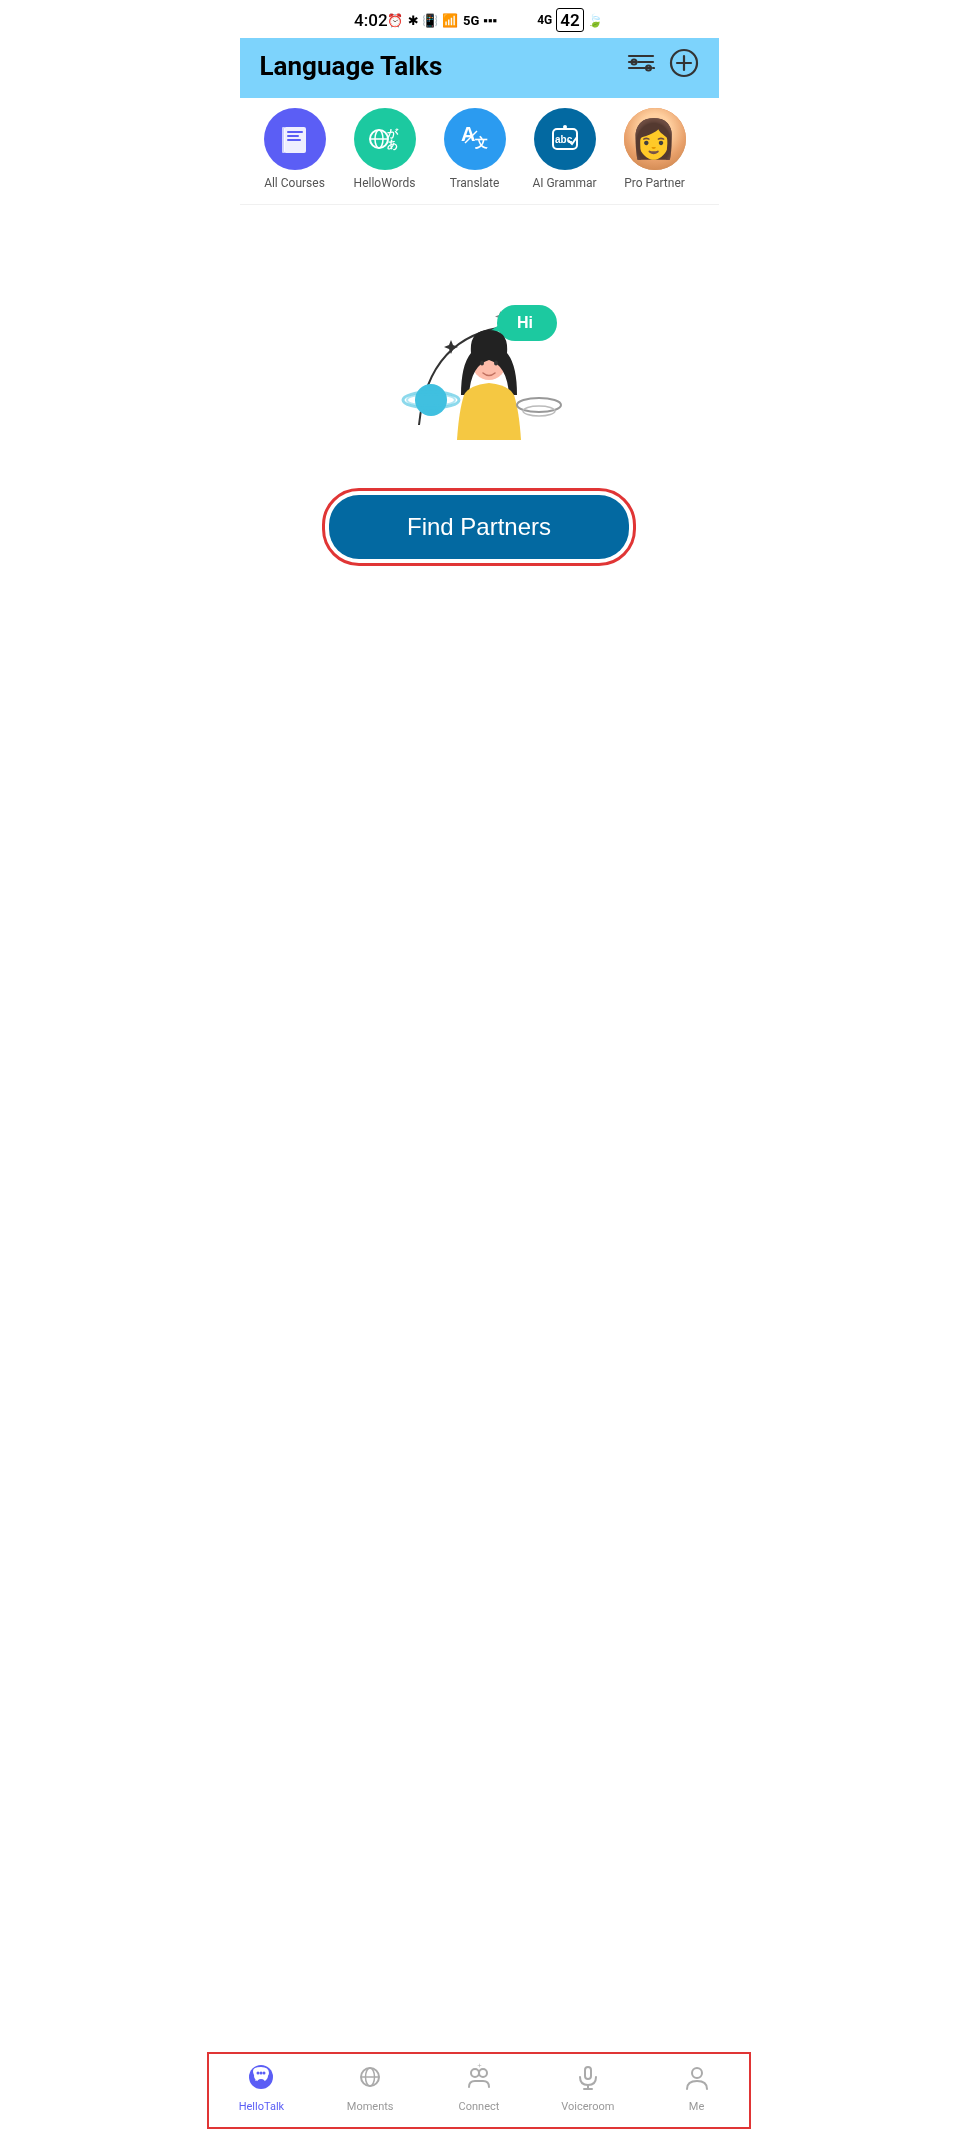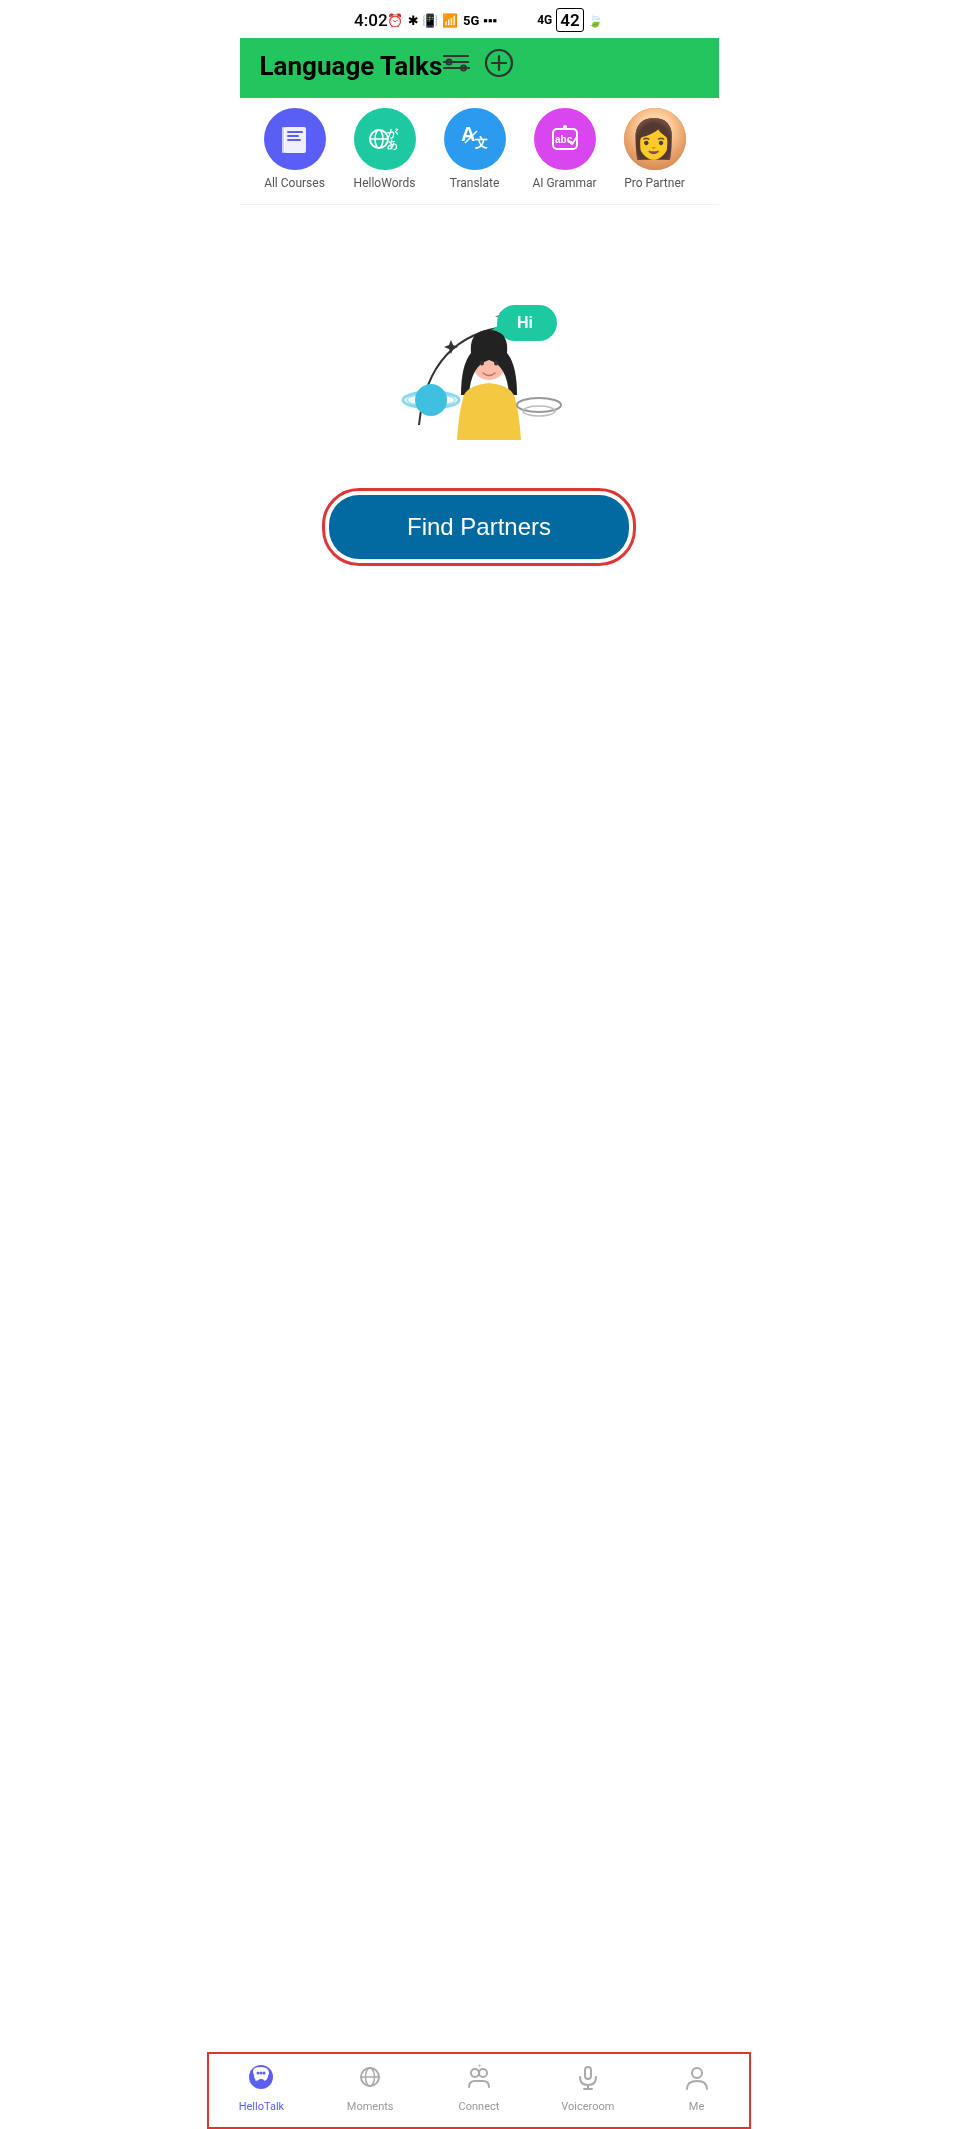--- a/index.html
+++ b/index.html
@@ -39,23 +39,24 @@
       border-radius: 3px;
       padding: 1px 3px;
       font-size: 17px;
       font-weight: 600;
       position: relative;
     }
 
     
     .header {
       display: flex;
+      justify-content: space-between;
       align-items: center;
       padding: 10px 20px 14px;
-      background: #22c55e;
+      background: #7dd3fc;
     }
     .header-title {
       font-size: 26px;
       font-weight: 700;
       color: #000;
     }
     .header-actions {
       display: flex;
       align-items: center;
       gap: 14px;
@@ -90,21 +91,21 @@
       display: flex;
       align-items: center;
       justify-content: center;
       margin-bottom: 6px;
       font-size: 26px;
       color: #fff;
     }
     .icon-all { background: #5B5EF5; }
     .icon-hello { background: #1CC9A0; }
     .icon-translate { background: #2B9BF0; }
-    .icon-grammar { background: #d946ef; }
+    .icon-grammar { background: #0369a1; }
     .category-label {
       font-size: 12px;
       color: #555;
       text-align: center;
     }
     .pro-partner-avatar {
       width: 62px;
       height: 62px;
       border-radius: 50%;
       background: linear-gradient(135deg, #f5a05a, #e07b3a, #c4a882);

